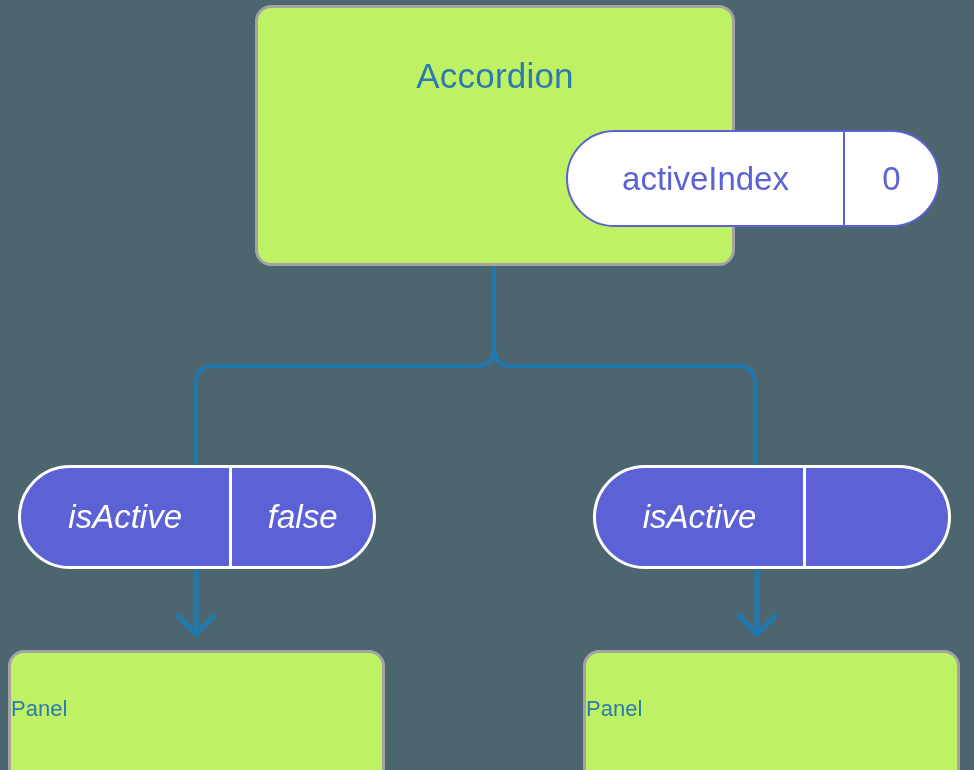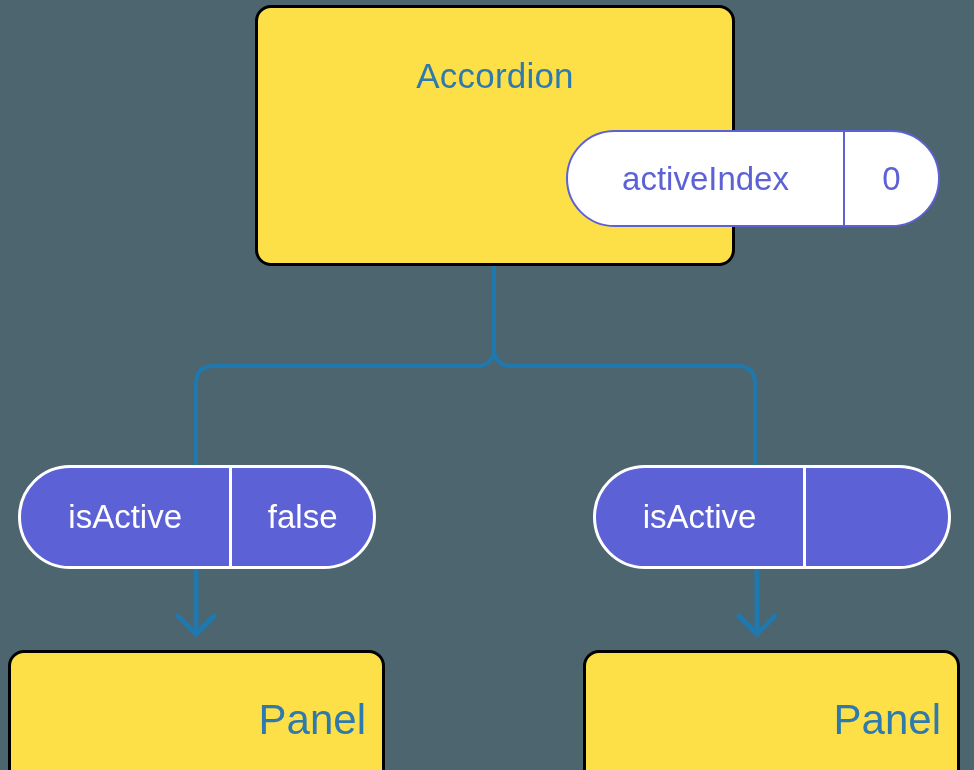--- a/index.html
+++ b/index.html
@@ -23,22 +23,22 @@
     left: 0;
     top: 0;
     width: 974px;
     height: 770px;
     pointer-events: none;
   }
 
   
   .node-box {
     position: absolute;
-    background: #fde047;
-    border: 3px solid #000000;
+    background: #bef264;
+    border: 3px solid #a3a3a3;
     border-radius: 16px;
     box-sizing: border-box;
     text-decoration: underline;
   }
   #accordion-box {
     left: 255px;
     top: 5px;
     width: 480px;
     height: 261px;
   }
@@ -81,20 +81,21 @@
     font-size: 33px;
   }
   .pill.outline .cell.key {
     border-right: 2px solid #5c61d6;
   }
 
   
   .pill.solid {
     border: 3px solid #ffffff;
     background: #5c61d6;
+    font-style: italic;
   }
   .pill.solid .cell {
     color: #ffffff;
     font-size: 33px;
   }
   .pill.solid .cell.key {
     border-right: 3px solid #ffffff;
   }
 
   #state-pill {
@@ -133,25 +134,25 @@
   }
   #panel-box-right {
     left: 583px;
     top: 650px;
     width: 377px;
     height: 135px;
   }
   .panel-label {
     position: absolute;
     left: 0;
-    right: 16px;
+    right: 0;
     top: 43px;
-    text-align: right;
+    text-align: left;
     color: #2e7aae;
-    font-size: 42px;
+    font-size: 22px;
     font-weight: 400;
   }
 </style>
 </head>
 <body>
 
 <div id="stage">
 
   <svg class="connectors" viewBox="0 0 974 770">
 

